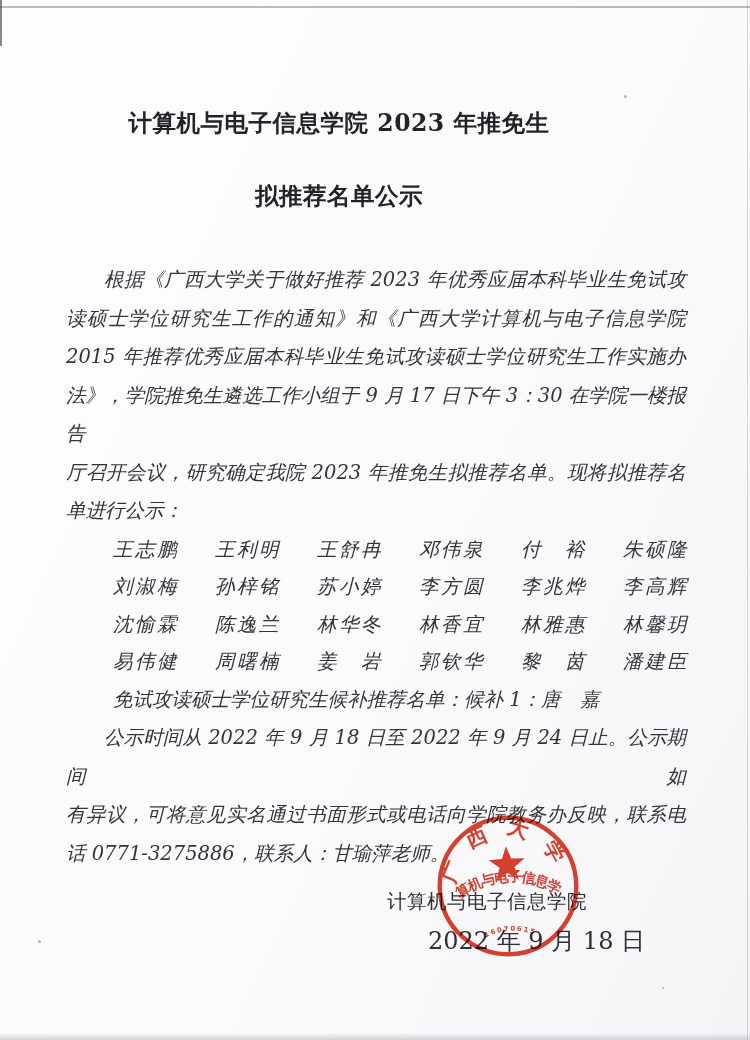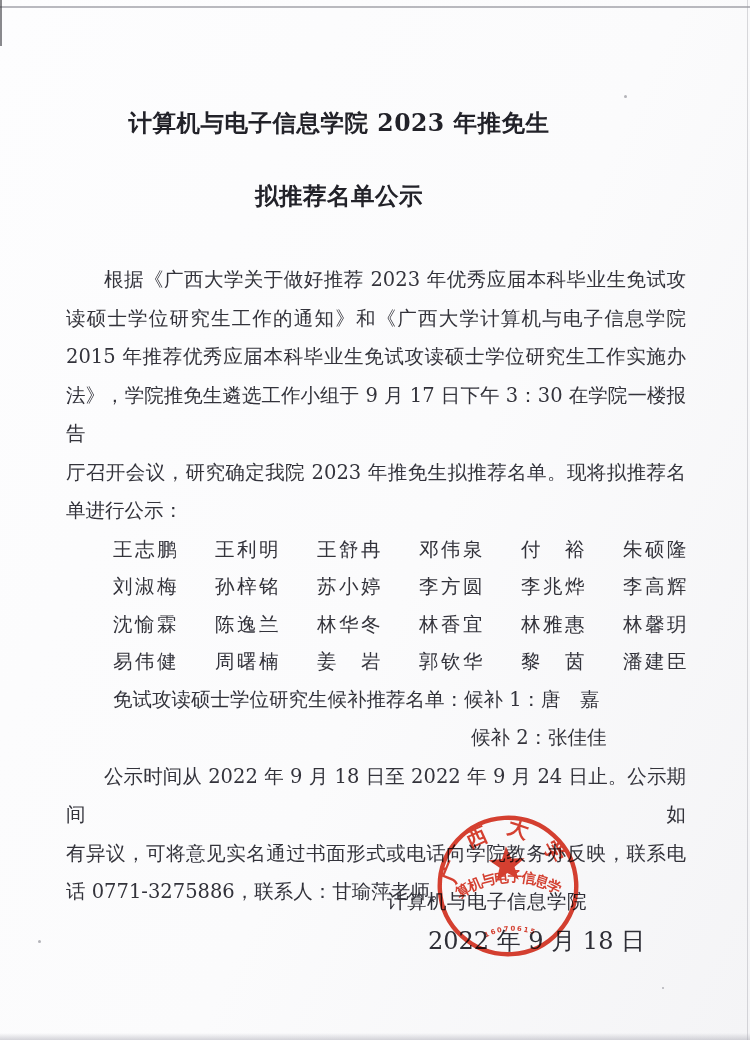--- a/index.html
+++ b/index.html
@@ -17,21 +17,21 @@
   .edge-right  { position:absolute; top:0; right:2px; width:1px; height:100%; background:rgba(150,150,158,0.35); }
   .edge-bottom { position:absolute; bottom:0; left:0; width:100%; height:7px;
                  background:linear-gradient(to bottom, rgba(190,190,198,0), rgba(172,172,182,0.5)); }
   .speck { position:absolute; width:3px; height:3px; border-radius:50%; background:rgba(120,120,130,0.55); }
 
   .title { margin:4px 72px 0 0; text-align:center; font-size:23.5px; font-weight:bold;
            color:#222229; letter-spacing:0.5px; }
   .t1 { padding-top:103px; }
   .t2 { padding-top:37px; }
 
-  .docbody { margin:49px 64px 0 66px; font-size:19.5px; }
+  .docbody { margin:49px 64px 0 66px; font-size:19.5px;font-style:italic; }
   p.line { margin:0; line-height:38.5px; }
   .jl { text-align:justify; text-align-last:justify; }
   .indent { text-indent:38px; }
   .nline { line-height:37.5px; }
 
   .names-row { display:flex; padding-left:47px; line-height:37.5px;gap:23px; }
   .names-row span { width:70px; margin-right:13px; letter-spacing:2.5px; white-space:pre; }
 
   .cand2 { padding-left:405px; }
   .close-line { line-height:38px; }
@@ -97,21 +97,20 @@
     <div class="names-row">
       <span>易伟健</span>
       <span>周曙楠</span>
       <span>姜　岩</span>
       <span>郭钦华</span>
       <span>黎　茵</span>
       <span>潘建臣</span>
     </div>
 
     <p class="line nline" style="padding-left:47px;">免试攻读硕士学位研究生候补推荐名单：候补 1：唐　嘉</p>
-    <p class="line nline cand2">候补 2：张佳佳</p>
 
     <p class="line jl indent close-line">公示时间从 2022 年 9 月 18 日至 2022 年 9 月 24 日止。公示期间如</p>
     <p class="line jl close-line">有异议，可将意见实名通过书面形式或电话向学院教务办反映，联系电</p>
     <p class="line close-line">话 0771-3275886，联系人：甘瑜萍老师。</p>
   </div>
 
   <div class="signature">计算机与电子信息学院</div>
   <div class="sign-date">2022 年 9 月 18 日</div>
 
   <svg class="seal" viewBox="0 0 160 160" xmlns="http://www.w3.org/2000/svg">

